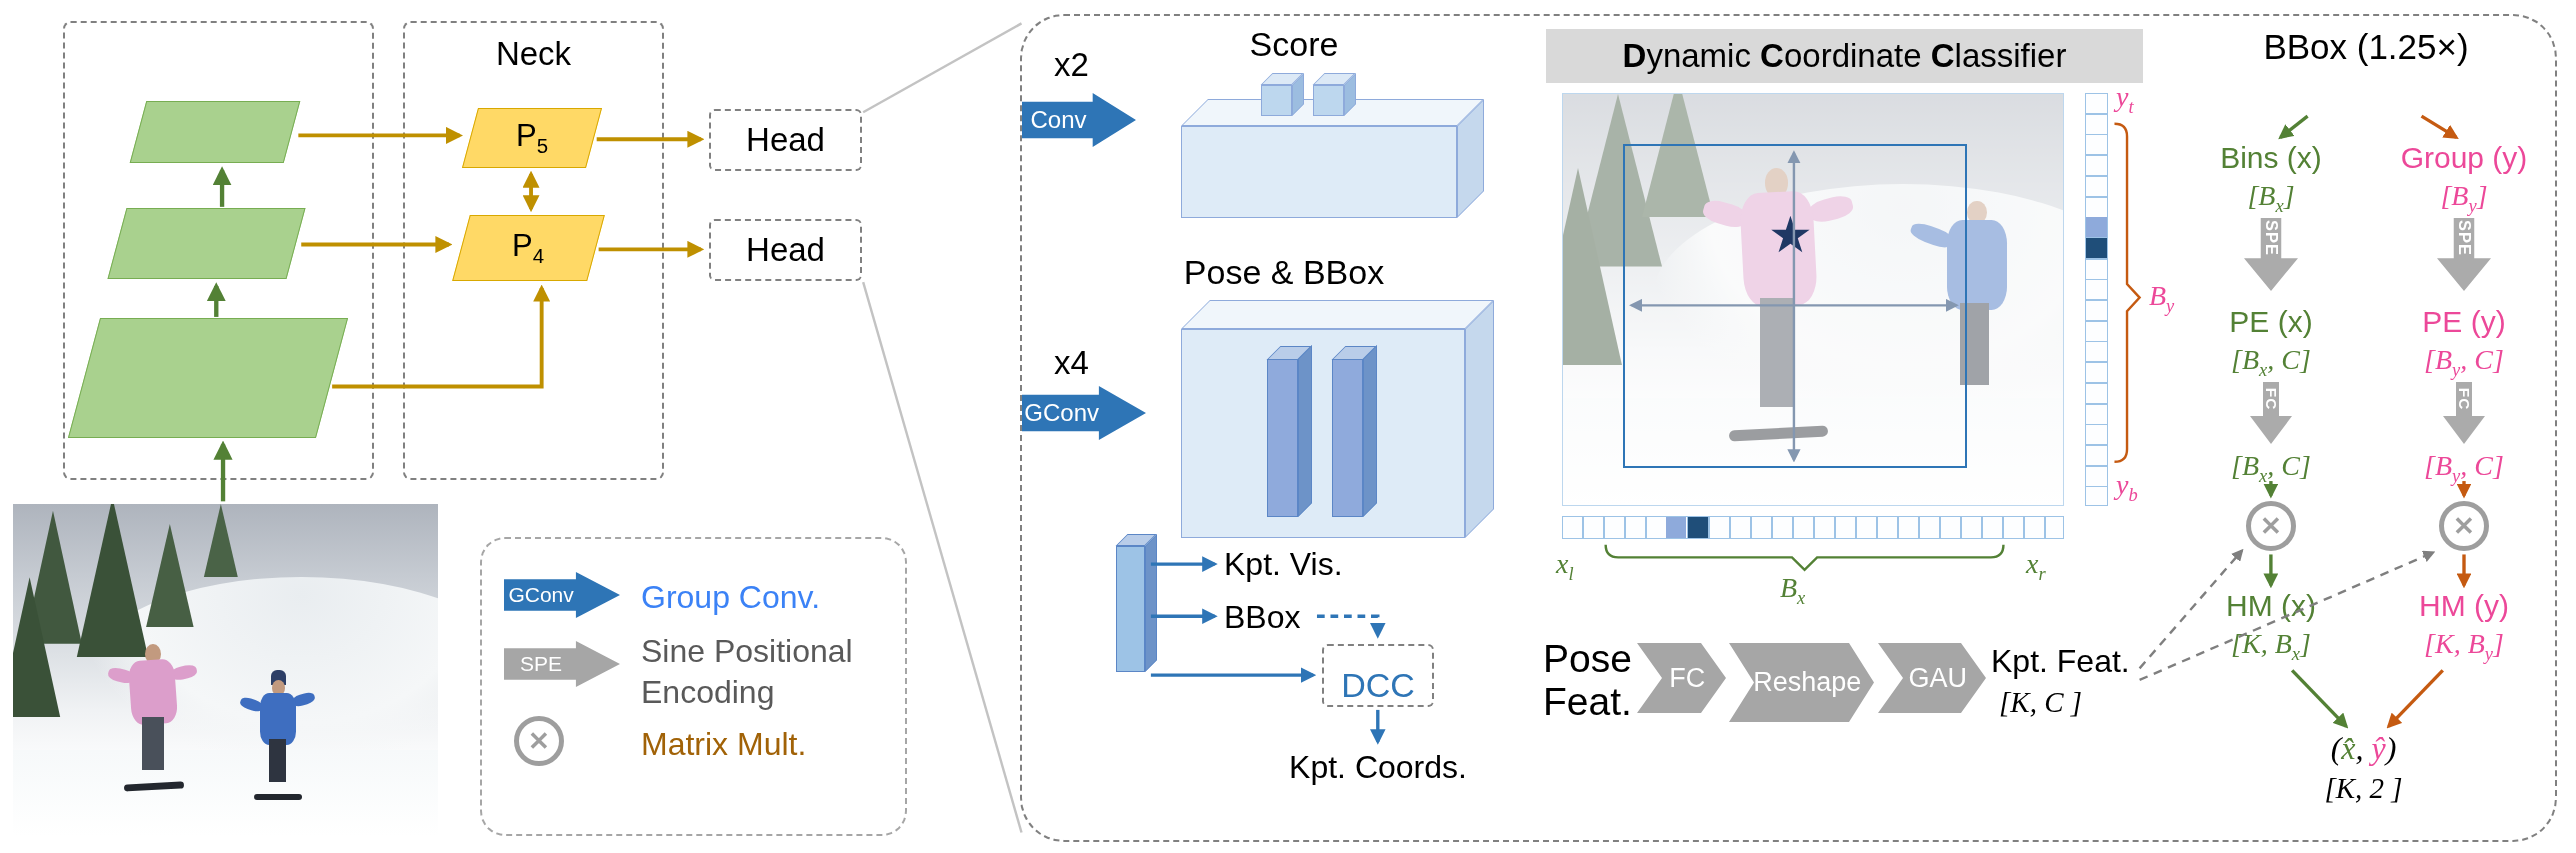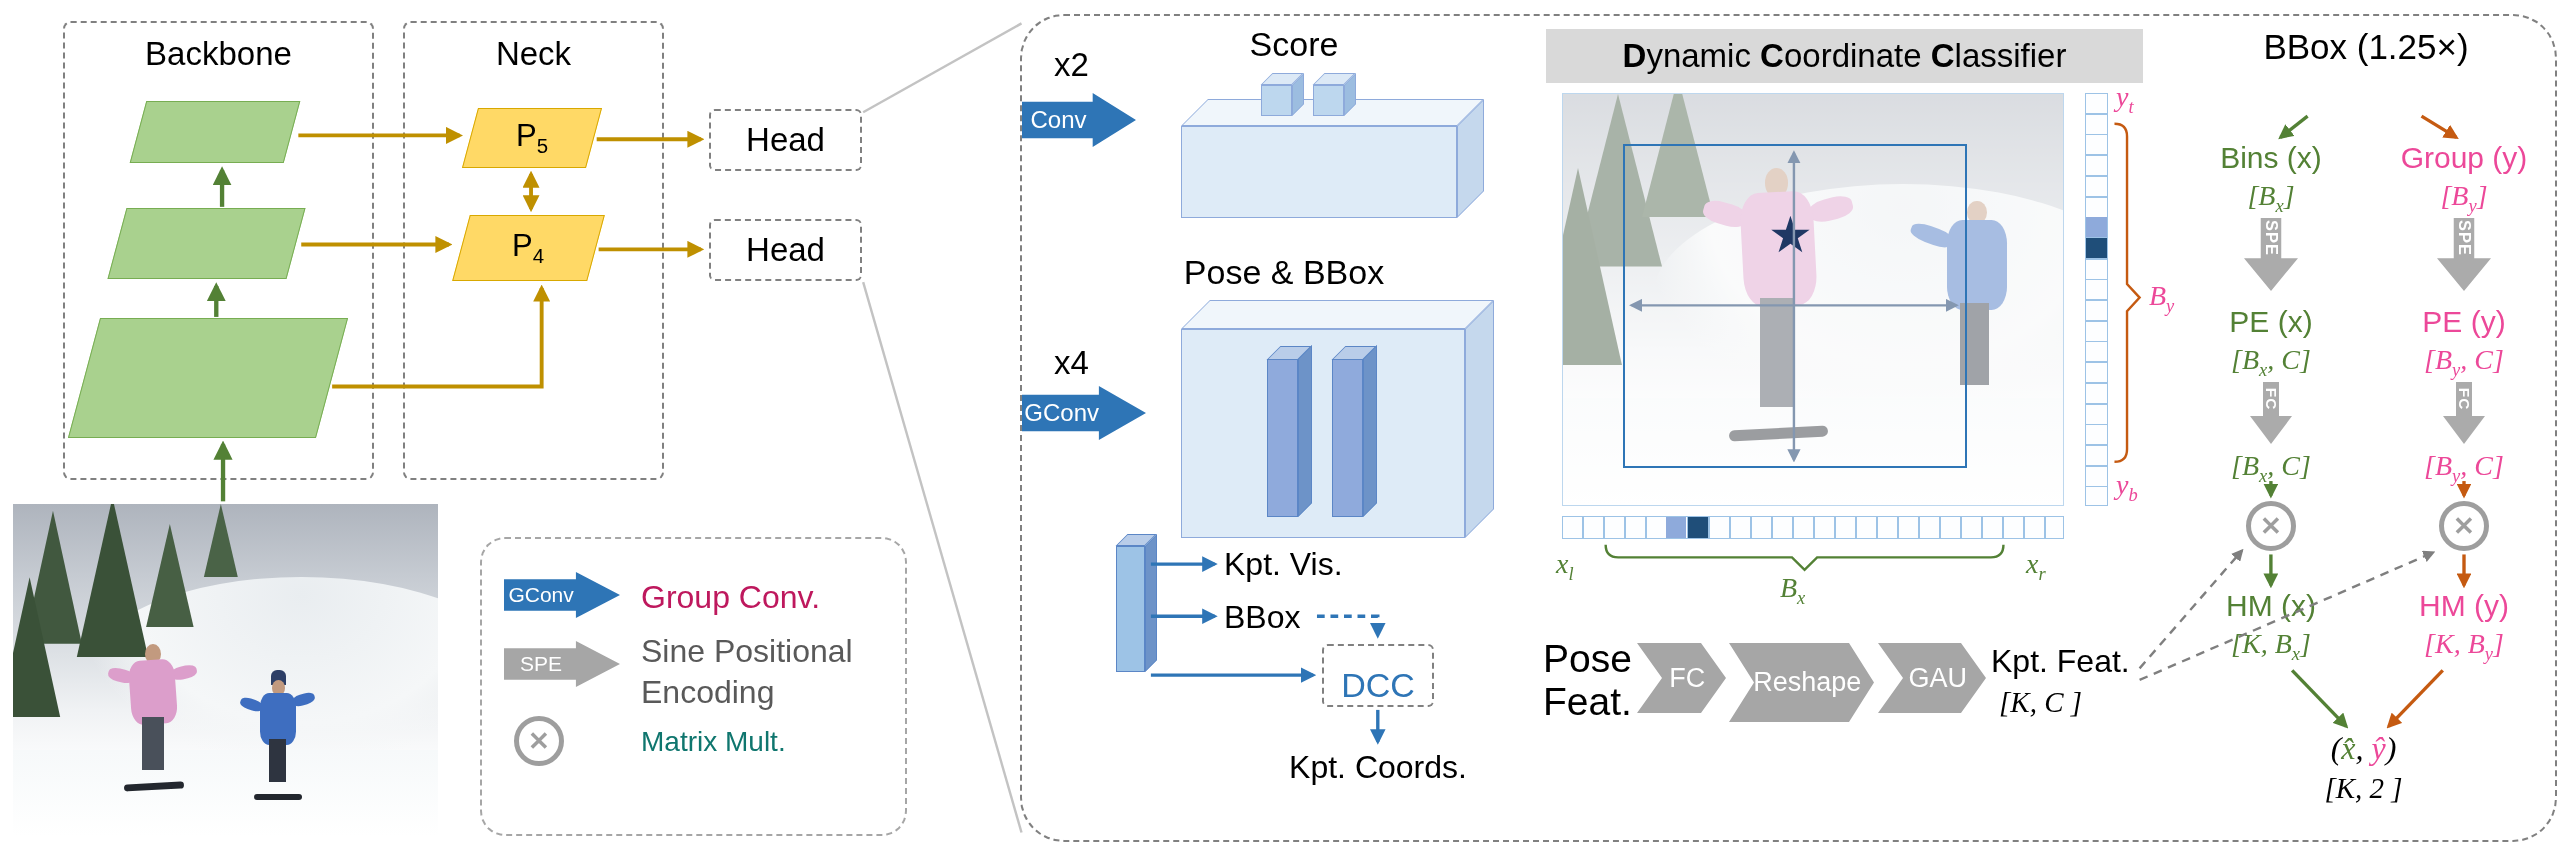--- a/index.html
+++ b/index.html
@@ -121,21 +121,20 @@
       <path class="aco" d="M2552,574 L2552,606"></path>
       <path class="aco" d="M2530,694 L2474,752"></path>
     </g>
     <g>
       <path class="brg" d="M1663,564 Q1663,577 1676,577 L1856,577 L1869,590 L1882,577 L2062,577 Q2075,577 2075,564"></path>
       <path class="bro" d="M2190,128 Q2203,128 2203,141 L2203,294 L2216,308 L2203,322 L2203,465 Q2203,478 2190,478"></path>
     </g>
   </svg>
 
   <div class="dash" style="left:63px;top:21px;width:311px;height:459px"></div>
-  <div class="lbl c" style="left:63px;top:35px;width:311px;font-size:33px">Backbone</div>
   <div class="pg green" style="left:138px;top:101px;width:154px;height:62px"></div>
   <div class="pg green" style="left:117px;top:208px;width:179px;height:71px"></div>
   <div class="pg green" style="left:84px;top:318px;width:248px;height:120px"></div>
 
   <div class="dash" style="left:403px;top:21px;width:261px;height:459px"></div>
   <div class="lbl c" style="left:403px;top:35px;width:261px;font-size:33px">Neck</div>
   <div class="pg yellow" style="left:470px;top:108px;width:124px;height:60px">
     <div class="pg-lab"><span>P</span><sub>5</sub></div>
   </div>
   <div class="pg yellow" style="left:461px;top:215px;width:135px;height:66px">
@@ -176,31 +175,31 @@
         <div class="board" style="left:12%;bottom:0;width:76%;height:5%"></div>
       </div>
     </div>
   </div>
 
   <div class="dash" style="left:480px;top:537px;width:427px;height:299px;border-radius:25px;border-color:#A6A6A6"></div>
   <div class="harrow blue" style="left:504px;top:572px;width:116px;height:46px">
     <div class="shape"></div>
       <span class="txt" style="font-size:21px">GConv</span>
   </div>
-  <div class="lbl" style="left:641px;top:579px;font-size:32px;color:#be185d">Group Conv.</div>
+  <div class="lbl" style="left:641px;top:579px;font-size:32px;color:#3b82f6">Group Conv.</div>
   <div class="harrow gray" style="left:504px;top:641px;width:116px;height:46px">
     <div class="shape"></div>
       <span class="txt" style="font-size:21px">SPE</span>
   </div>
   <div class="lbl" style="left:641px;top:633px;font-size:32px;color:#595959">Sine Positional</div>
   <div class="lbl" style="left:641px;top:674px;font-size:32px;color:#595959">Encoding</div>
   <div class="otimes" style="left:514px;top:716px">
       <span>✕</span>
     </div>
-  <div class="lbl" style="left:641px;top:726px;font-size:28px;color:#0f766e">Matrix Mult.</div>
+  <div class="lbl" style="left:641px;top:726px;font-size:32px;color:#a16207">Matrix Mult.</div>
 
   <div class="dash" style="left:1020px;top:13.5px;width:1537px;height:828px;border-radius:44px;border-width:2.9px"></div>
 
   <div class="lbl c" style="left:1159px;top:25px;width:270px;font-size:34px">Score</div>
   <div class="lbl" style="left:1054px;top:46px;font-size:33px">x2</div>
   <div class="harrow blue" style="left:1022px;top:93px;width:114px;height:54px">
     <div class="shape"></div>
       <span class="txt" style="font-size:24px">Conv</span>
   </div>
 

